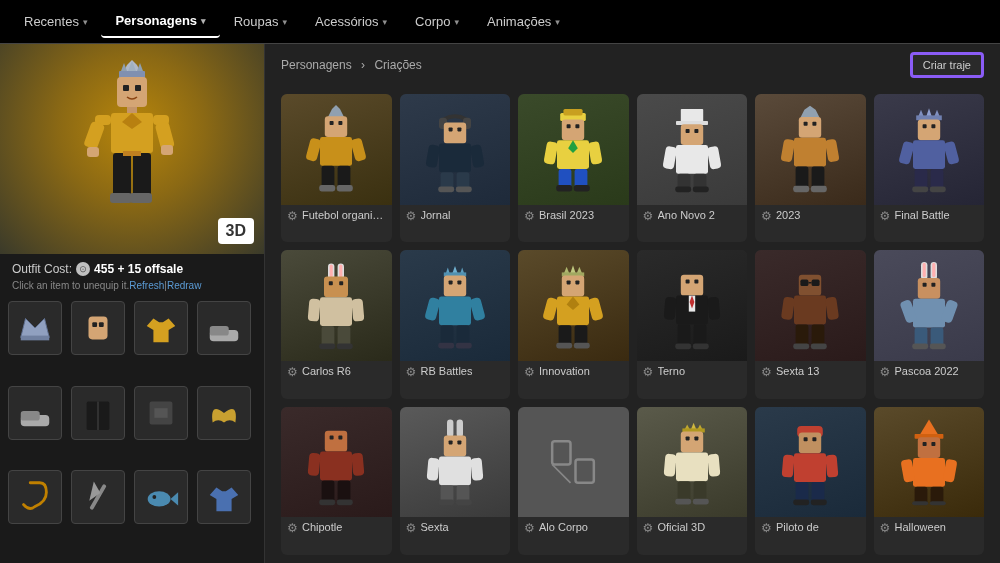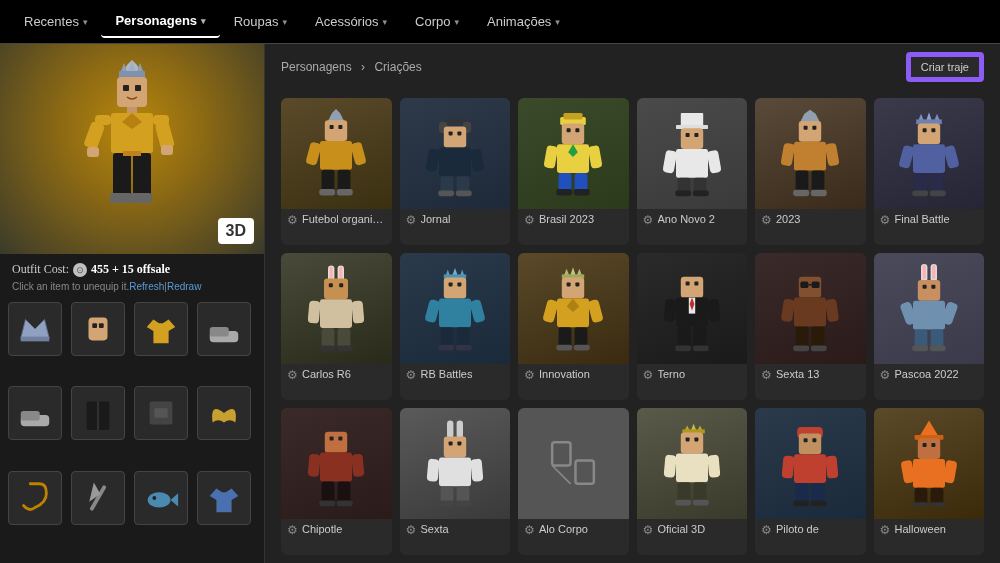--- a/index.html
+++ b/index.html
@@ -83,21 +83,20 @@
       border-radius: 4px;
       cursor: pointer;
     }
     .outfit-cost {
       padding: 8px 12px 4px;
       font-size: 12px;
       color: #ccc;
       display: flex;
       align-items: center;
       gap: 4px;
-      font-family: Liberation Serif, serif;
     }
     .outfit-cost .coin-icon {
       width: 14px;
       height: 14px;
       background: #c0c0c0;
       border-radius: 50%;
       display: inline-block;
       font-size: 9px;
       color: #555;
       text-align: center;
@@ -151,21 +150,21 @@
       justify-content: space-between;
       padding: 8px 16px;
       font-size: 12px;
       color: #aaa;
       flex-shrink: 0;
     }
     .breadcrumb-bar a { color: #aaa; cursor: pointer; text-decoration: none; }
     .breadcrumb-sep { margin: 0 6px; }
     .criar-traje-btn {
       background: #2a2a2a;
-      border: 5px solid #8b5cf6;
+      border: 3px solid #8b5cf6;
       color: #ccc;
       font-size: 11px;
       padding: 4px 10px;
       border-radius: 4px;
       cursor: pointer;
     }
 
     .outfits-grid {
       display: grid;
       grid-template-columns: repeat(6, 1fr);

